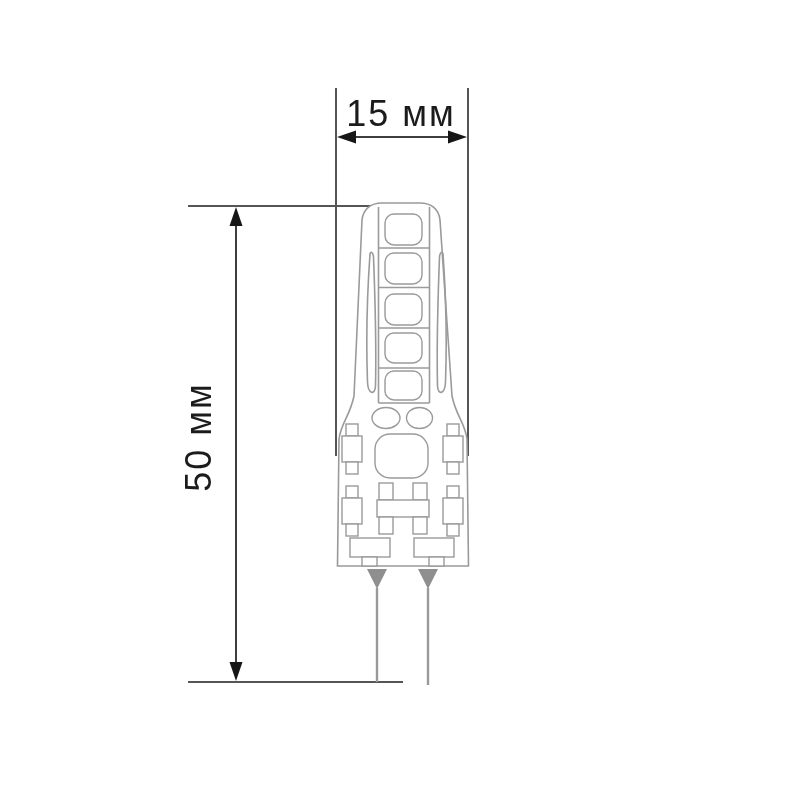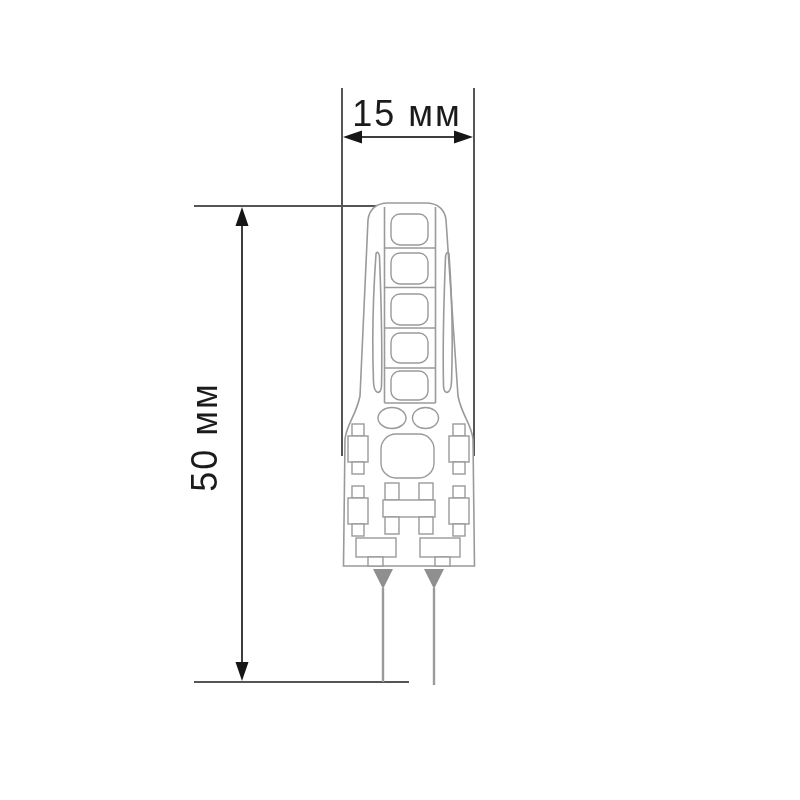--- a/index.html
+++ b/index.html
@@ -9,21 +9,20 @@
     width: 800px;
     height: 800px;
     overflow: hidden;
     font-family: "Liberation Sans", sans-serif;
   }
   .canvas {
     position: relative;
     width: 648px;
     height: 800px;
     background: #ffffff;
-    padding-left: 6px;
   }
   svg { display: block; }
   .dim-label {
     font-family: "Liberation Sans", "DejaVu Sans", sans-serif;
     font-size: 36px;
     font-weight: 400;
     letter-spacing: 2px;
     fill: #1b1b1b;
   }
   .dim-line   { stroke: #3e3e3e; stroke-width: 2;   fill: none; }

